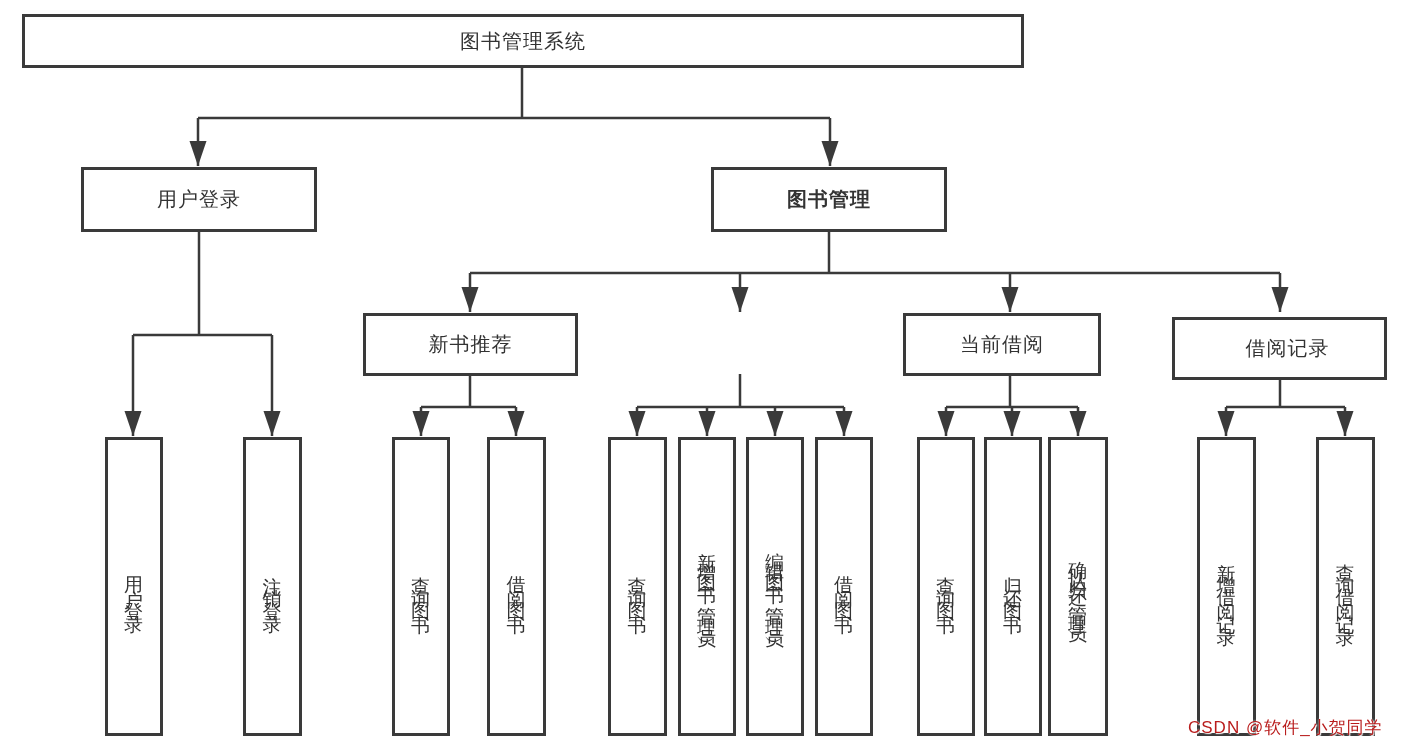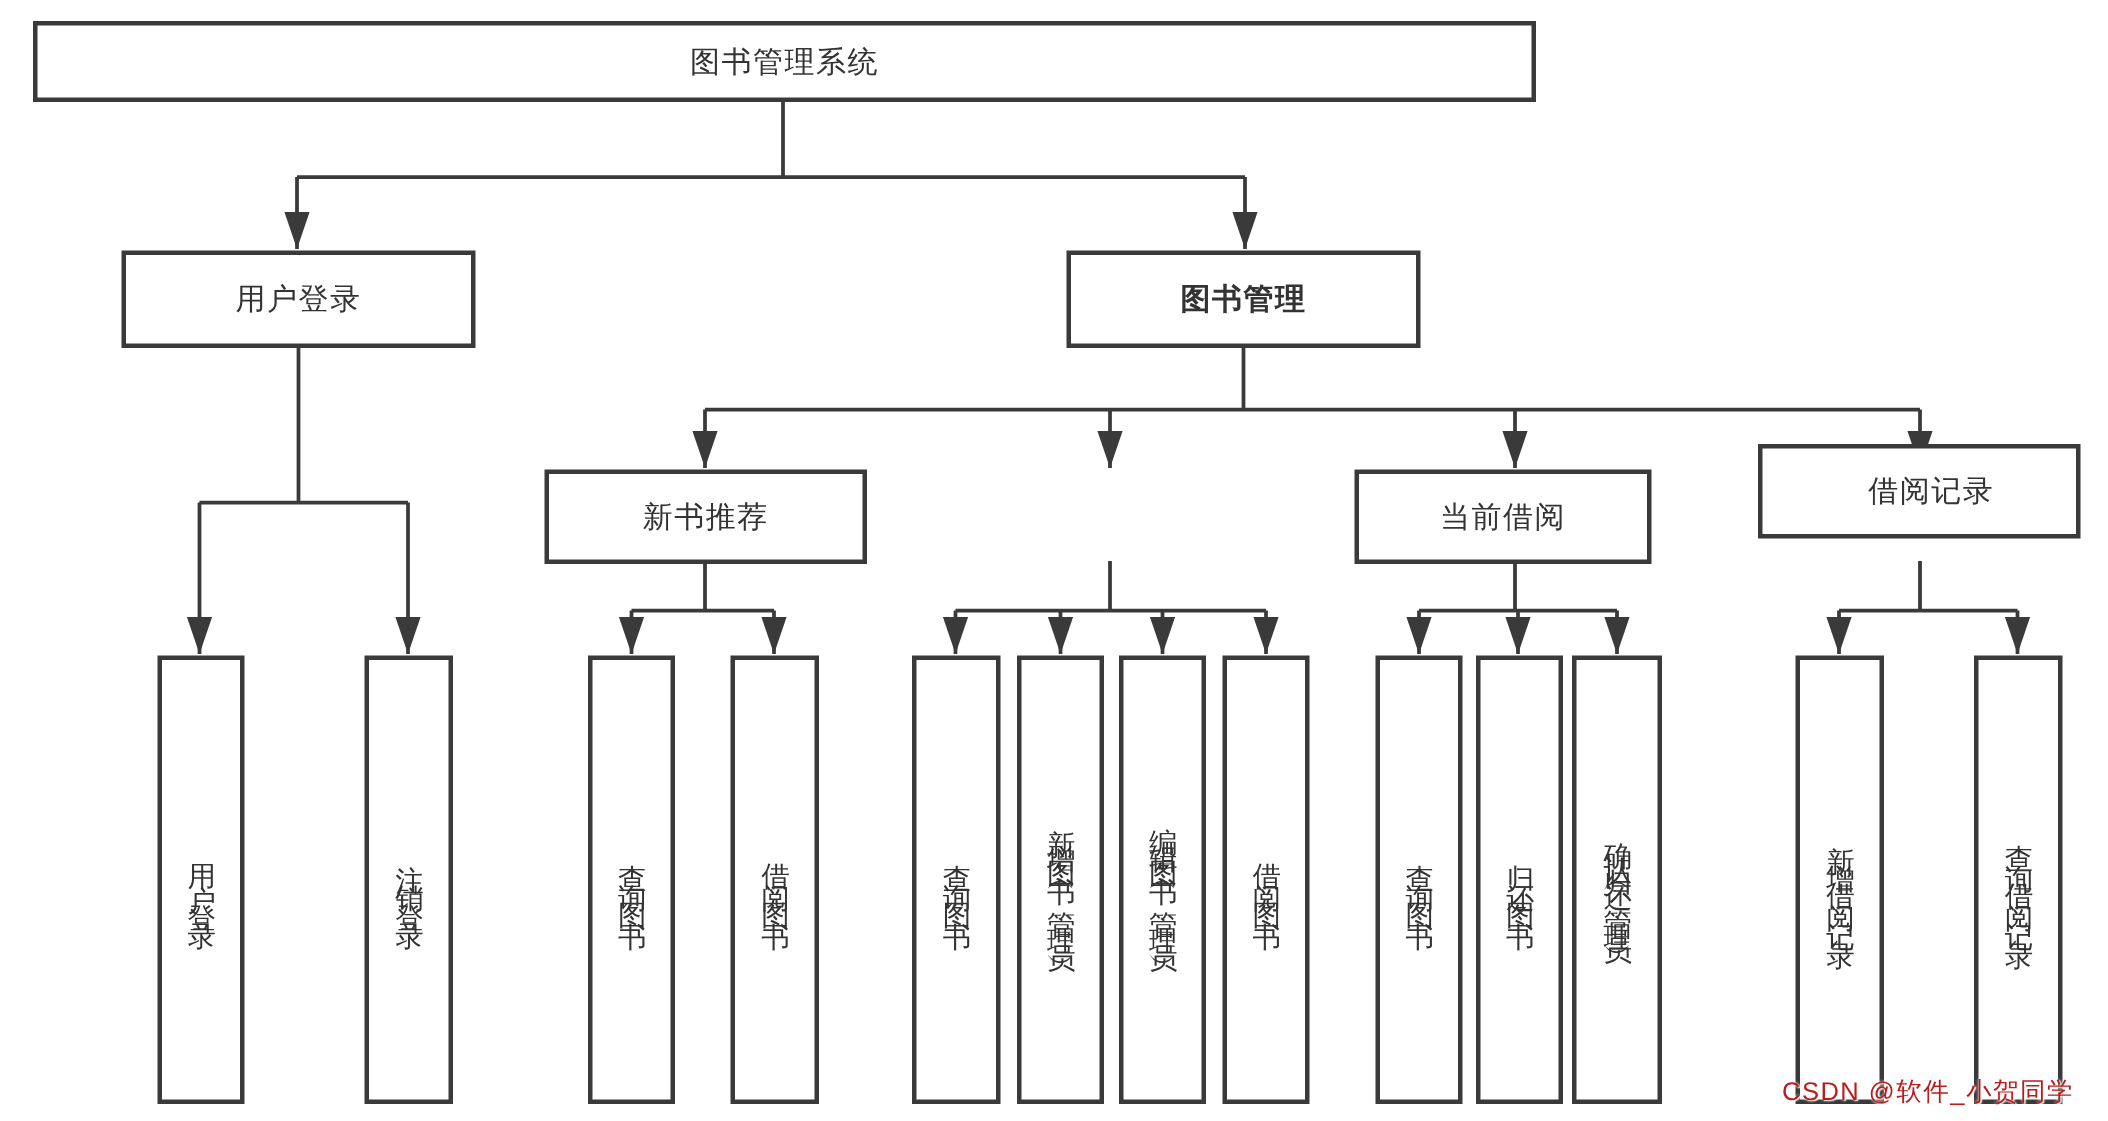--- a/index.html
+++ b/index.html
@@ -101,21 +101,21 @@
     </g>
   </svg>
 
   <div class="box" style="left:22px; top:14px; width:1002px; height:54px;">图书管理系统</div>
 
   <div class="box" style="left:81px; top:167px; width:236px; height:65px;">用户登录</div>
   <div class="box" style="left:711px; top:167px; width:236px; height:65px;font-weight:bold;">图书管理</div>
 
   <div class="box" style="left:363px; top:313px; width:215px; height:63px;">新书推荐</div>
   <div class="box" style="left:903px; top:313px; width:198px; height:63px;">当前借阅</div>
-  <div class="box" style="left:1172px; top:296px; width:215px; height:63px;padding-left:16px;">借阅记录</div>
+  <div class="box" style="left:1172px; top:317px; width:215px; height:63px;padding-left:16px;">借阅记录</div>
 
   <div class="box vbox" style="left:105px; top:437px; width:58px; height:299px;">用户登录</div>
   <div class="box vbox" style="left:243px; top:437px; width:59px; height:299px;">注销登录</div>
 
   <div class="box vbox" style="left:392px; top:437px; width:58px; height:299px;">查询图书</div>
   <div class="box vbox" style="left:487px; top:437px; width:59px; height:299px;">借阅图书</div>
 
   <div class="box vbox" style="left:608px; top:437px; width:59px; height:299px;">查询图书</div>
   <div class="box vbox" style="left:678px; top:437px; width:58px; height:299px; letter-spacing:11px;">新增图书（管理员）</div>
   <div class="box vbox" style="left:746px; top:437px; width:58px; height:299px; letter-spacing:11px;">编辑图书（管理员）</div>

